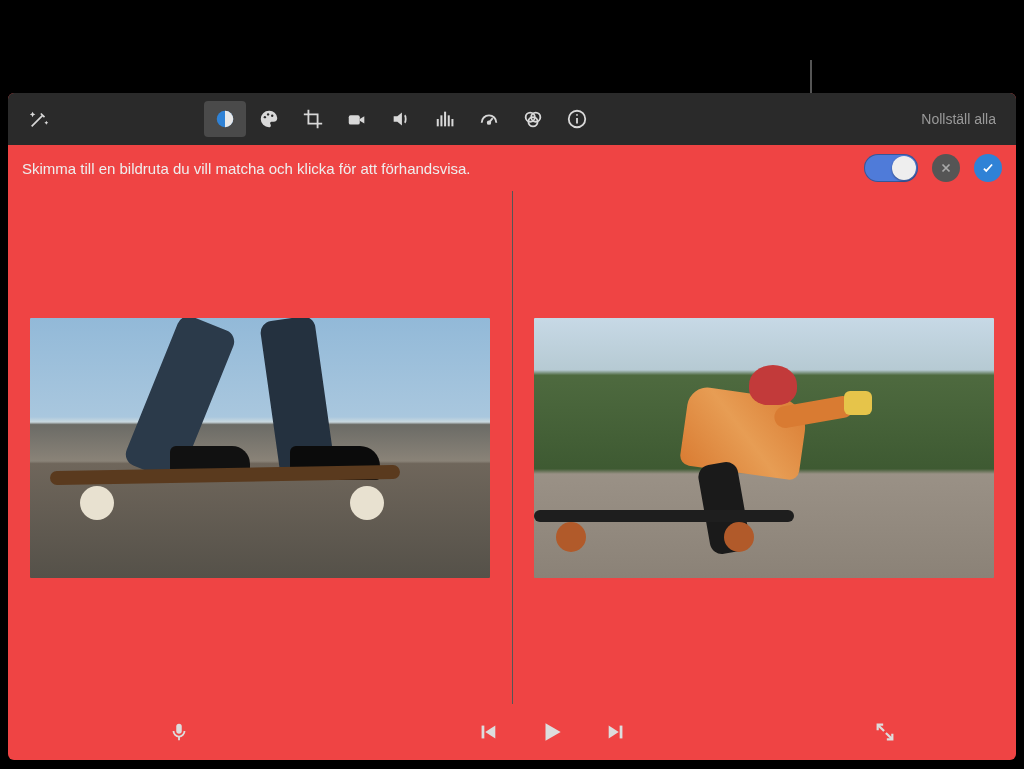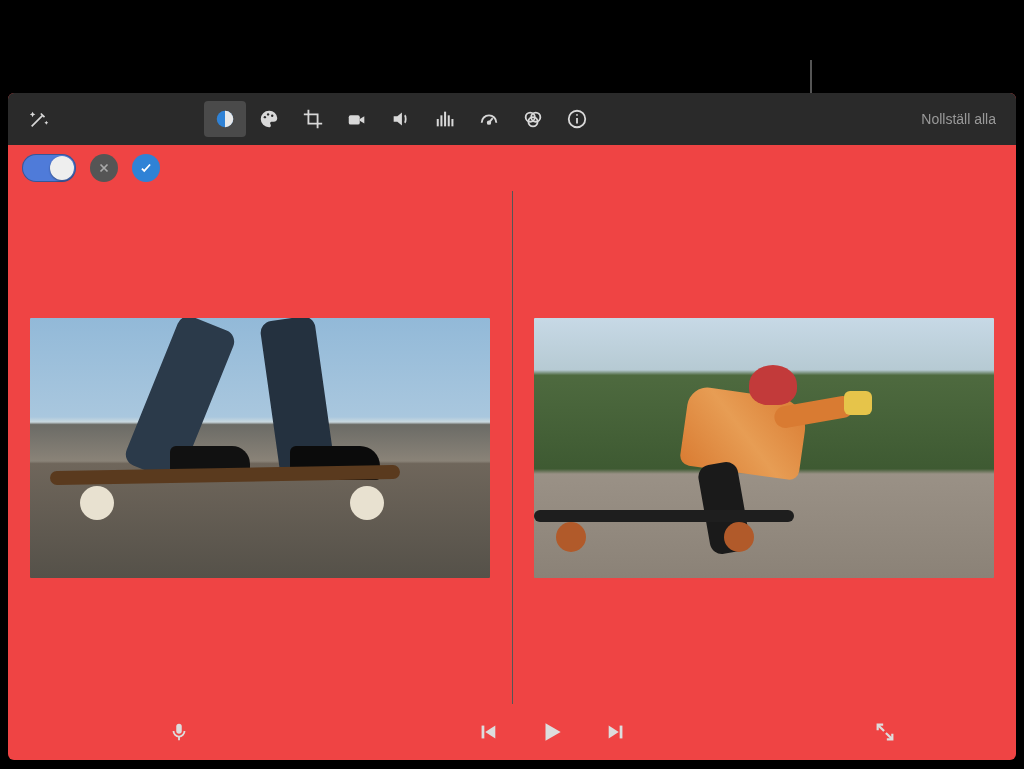--- a/index.html
+++ b/index.html
@@ -286,20 +286,21 @@
         <circle cx="12" cy="7.5" r="1" fill="currentColor" stroke="none"></circle>
       </svg>
     </div>
 
     <div class="tool-fill"></div>
 
     <div class="reset-label">Nollställ alla</div>
   </div>
 
   <div class="hint-row">
+    <div class="hint-text">Skimma till en bildruta du vill matcha och klicka för att förhandsvisa.</div>
 
     <div class="toggle">
       <div class="knob"></div>
     </div>
 
     <div class="circ-btn circ-cancel">
       <svg viewBox="0 0 24 24" fill="none" stroke="currentColor" stroke-width="3">
         <path d="M6 6l12 12M18 6L6 18"></path>
       </svg>
     </div>

